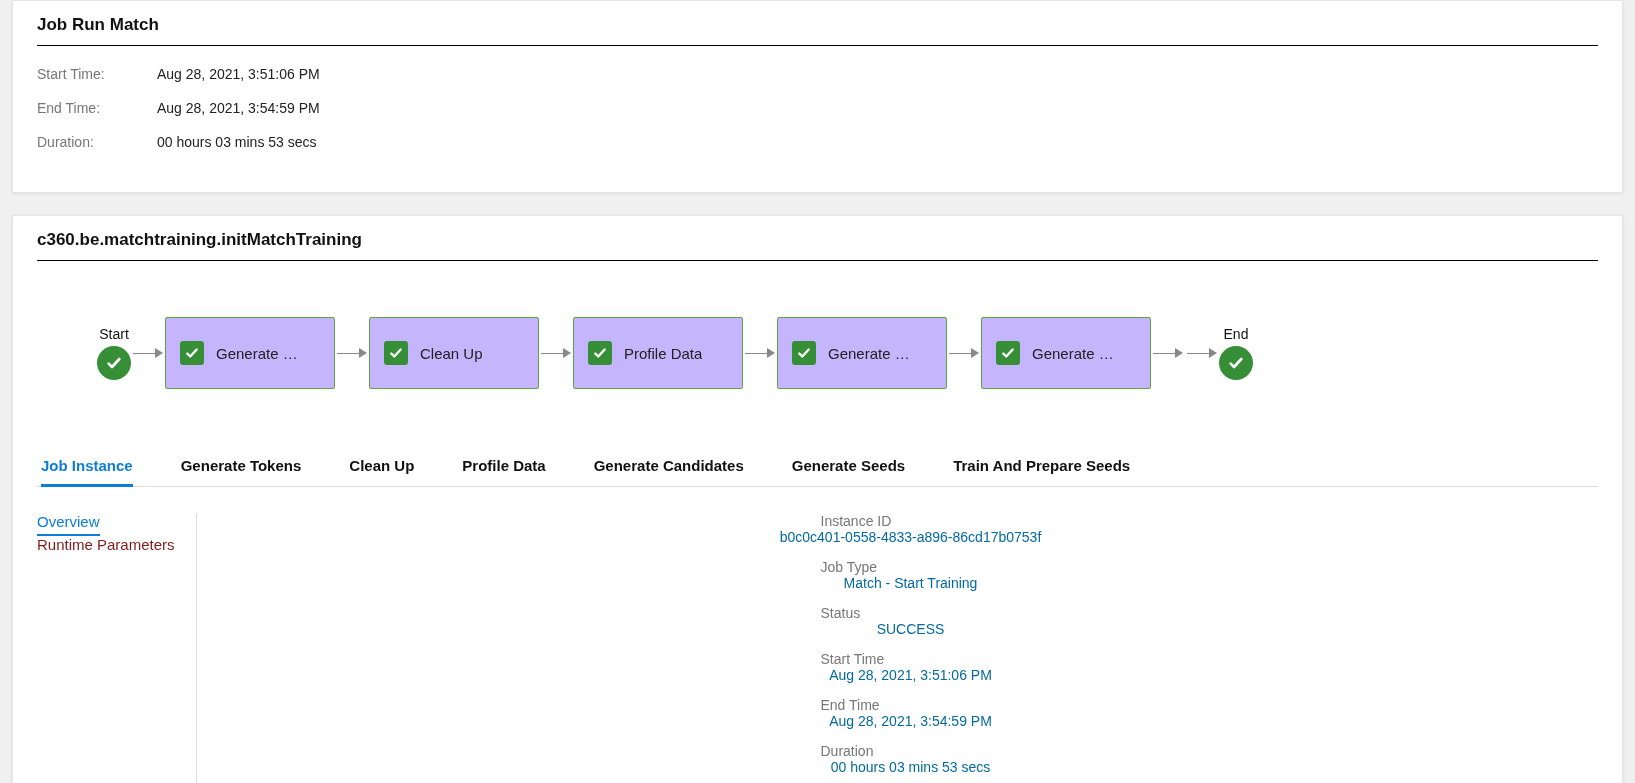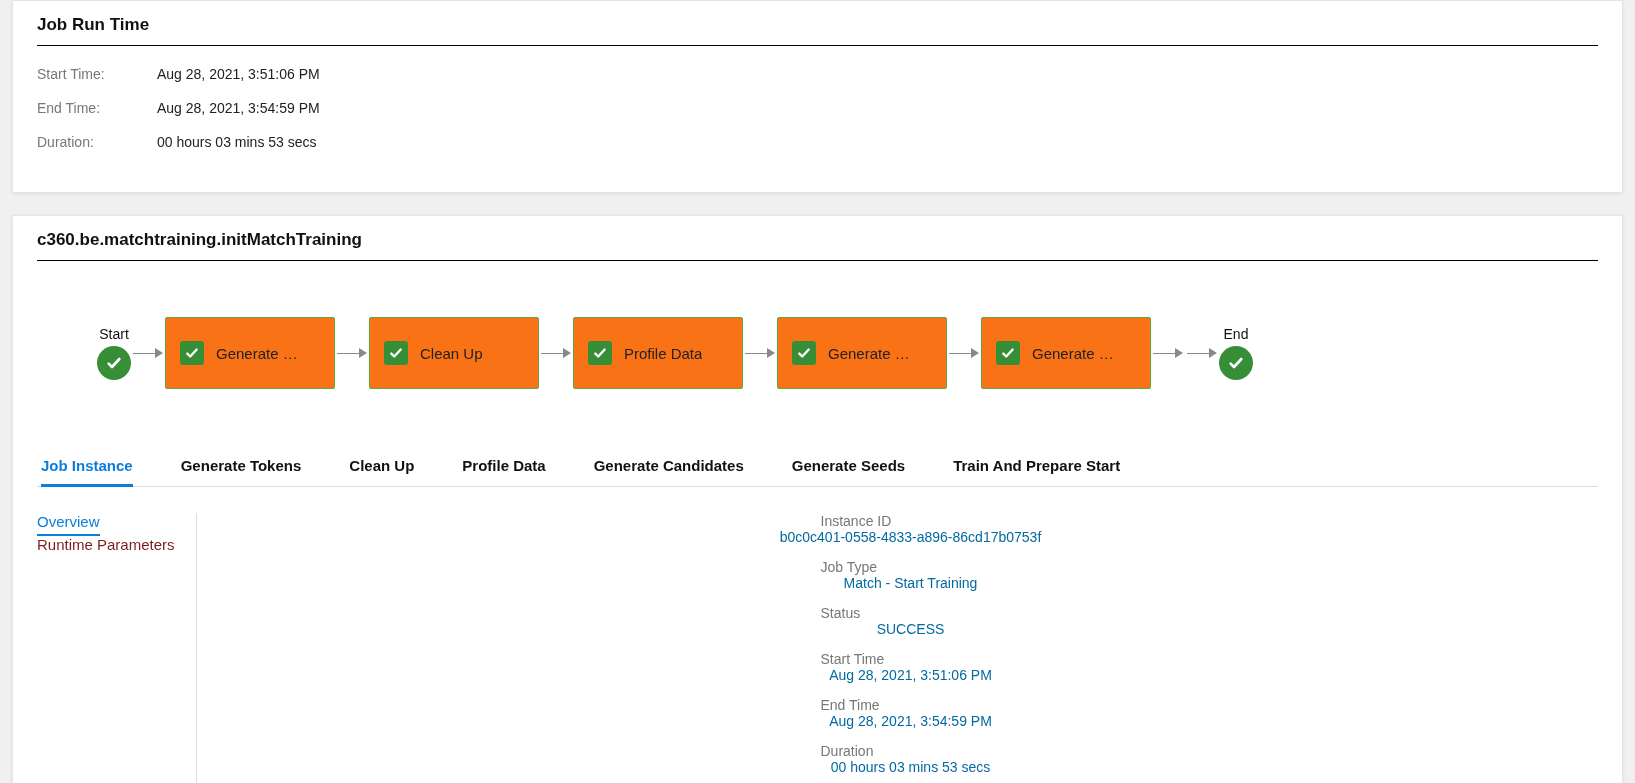--- a/index.html
+++ b/index.html
@@ -85,21 +85,21 @@
   }
   .arrow-head {
     width: 0; height: 0;
     border-top: 5px solid transparent;
     border-bottom: 5px solid transparent;
     border-left: 8px solid #888;
   }
   .step {
     min-width: 170px;
     height: 72px;
-    background: #f97316;
+    background: #c4b5fd;
     border: 1px solid #5da83a;
     border-radius: 2px;
     display: flex;
     align-items: center;
     padding: 0 14px;
     gap: 12px;
   }
   .step .check-box {
     width: 24px;
     height: 24px;
@@ -182,21 +182,21 @@
     color: #0369a1;
     font-size: 14px;
   }
 </style>
 </head>
 <body>
 
 <div class="page">
 
   <div class="card">
-    <h2 class="card-title">Job Run Time</h2>
+    <h2 class="card-title">Job Run Match</h2>
     <div class="runtime-row">
       <div class="runtime-label">Start Time:</div>
       <div class="runtime-value">Aug 28, 2021, 3:51:06 PM</div>
     </div>
     <div class="runtime-row">
       <div class="runtime-label">End Time:</div>
       <div class="runtime-value">Aug 28, 2021, 3:54:59 PM</div>
     </div>
     <div class="runtime-row">
       <div class="runtime-label">Duration:</div>
@@ -296,21 +296,21 @@
         </div>
     </div>
 
     <div class="tabs" id="tabs">
         <div class="tab active">Job Instance</div>
         <div class="tab">Generate Tokens</div>
         <div class="tab">Clean Up</div>
         <div class="tab">Profile Data</div>
         <div class="tab">Generate Candidates</div>
         <div class="tab">Generate Seeds</div>
-        <div class="tab">Train And Prepare Start</div>
+        <div class="tab">Train And Prepare Seeds</div>
       </div>
 
     <div class="detail">
       <div class="side-tabs" id="sideTabs">
           <div class="side-tab active">Overview</div>
           <div class="side-tab">Runtime Parameters</div>
         </div>
       <div class="overview" id="overview">
           <div class="ov-row">
             <div class="ov-label">Instance ID</div>

